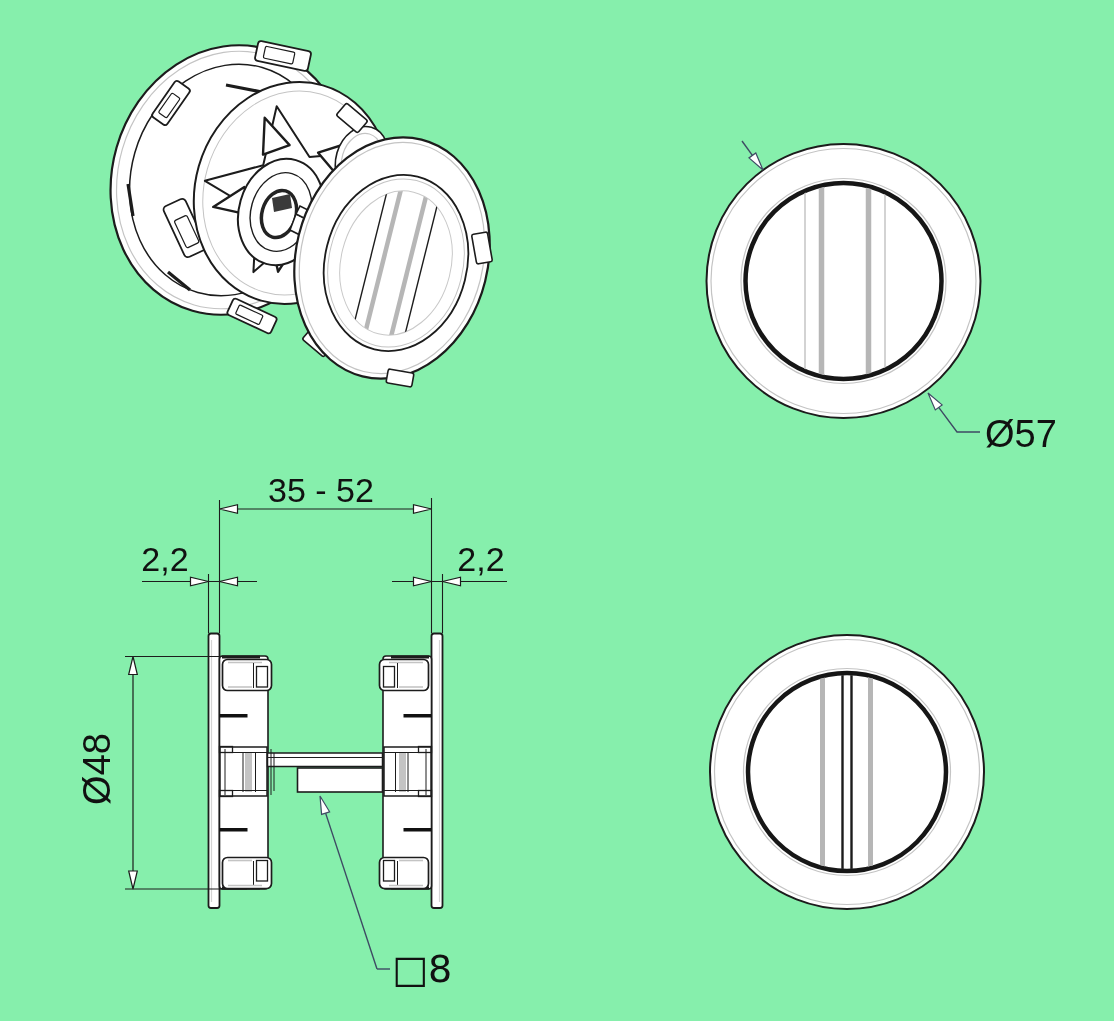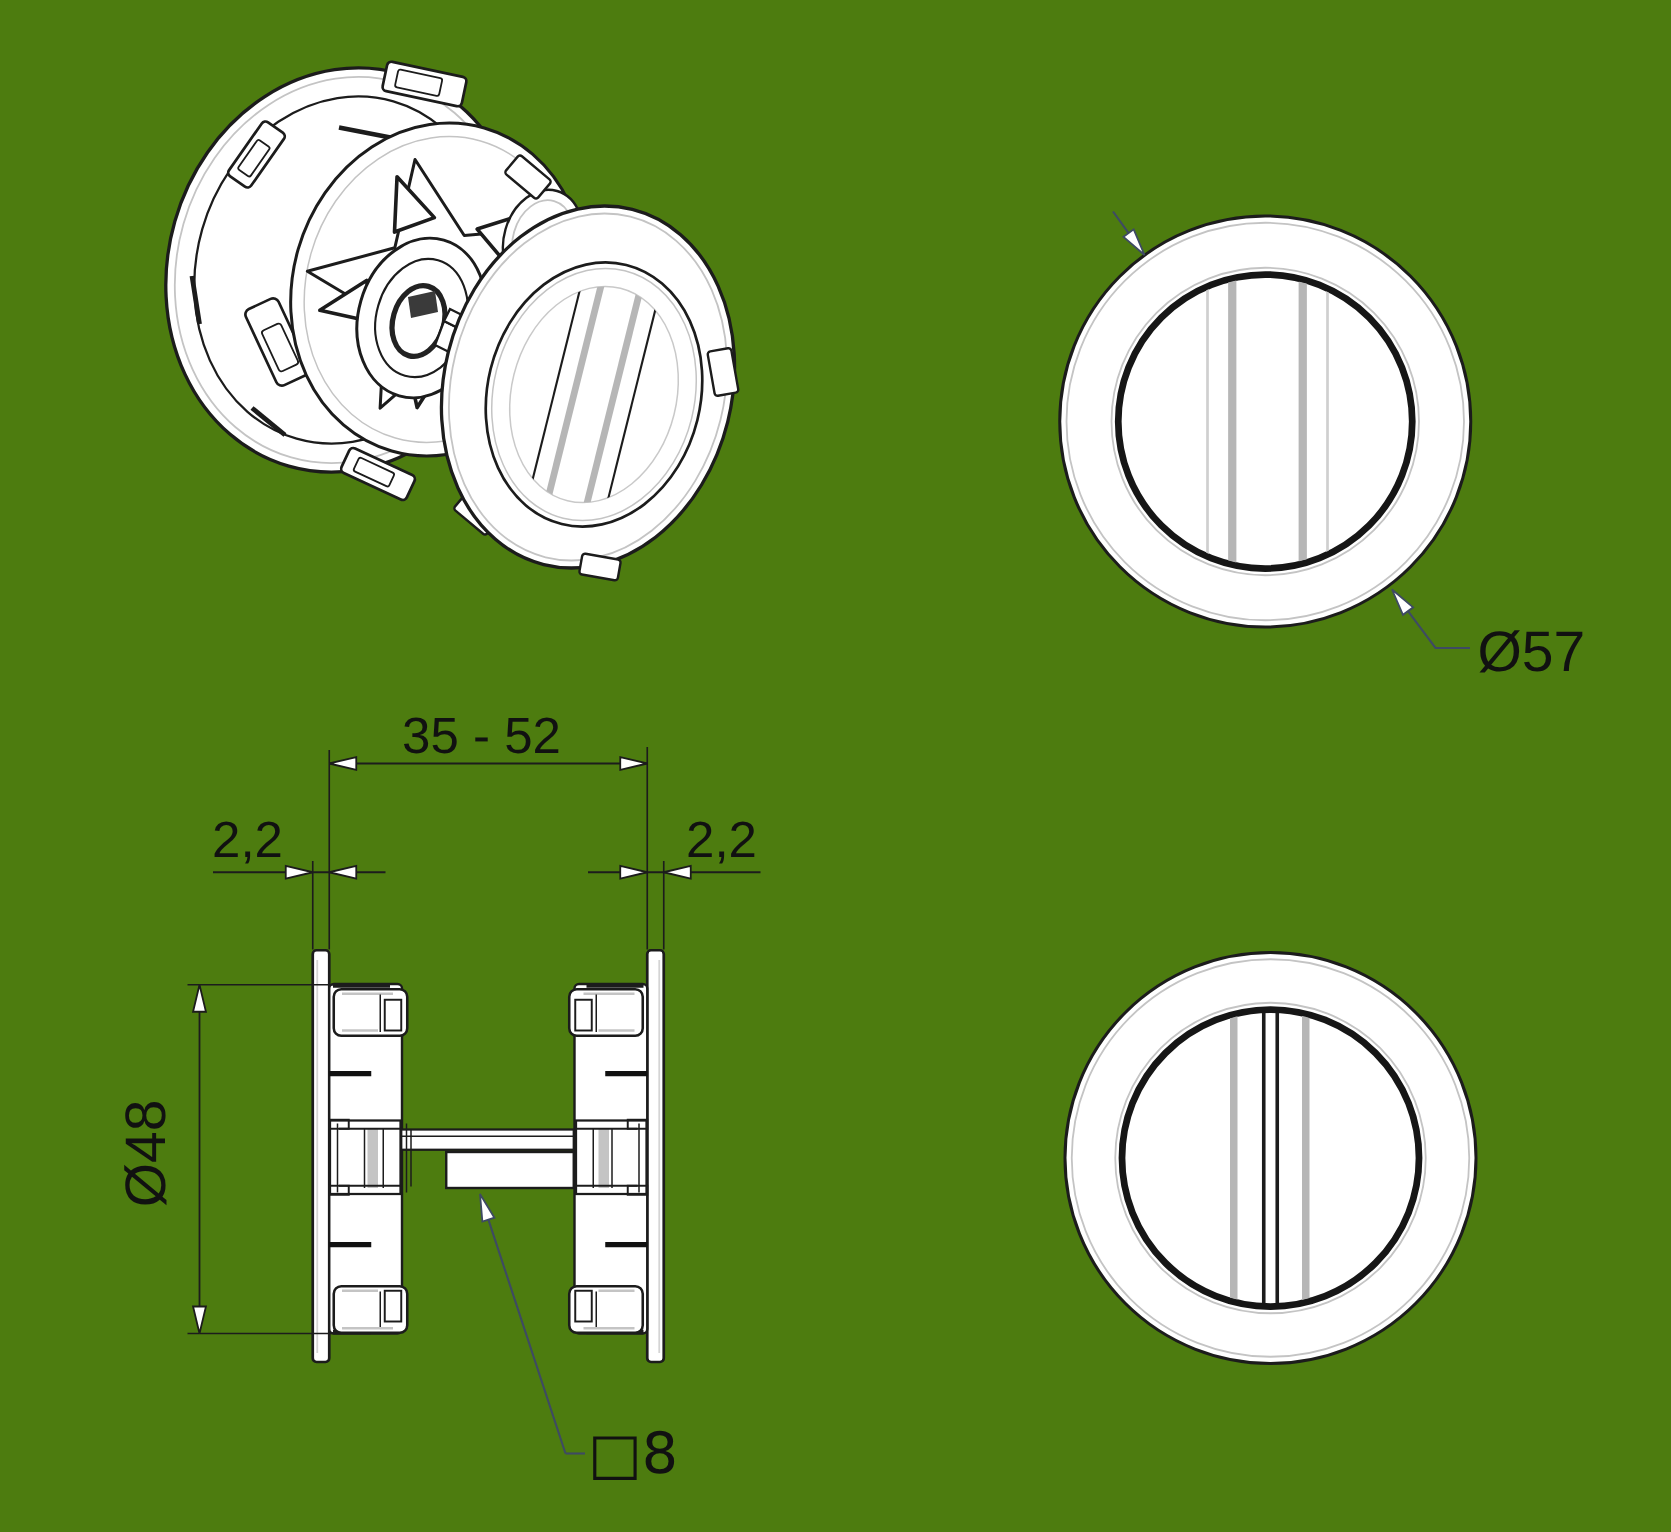--- a/index.html
+++ b/index.html
@@ -1,16 +1,16 @@
 <!DOCTYPE html>
 <html><head>
 <meta charset="utf-8">
 <style>
   html,body{margin:0;padding:0;background:#ffffff;}
-  .canvas{position:relative;width:1114px;height:1021px;background:#4d7c0f;overflow:hidden;}
+  .canvas{position:relative;width:1114px;height:1021px;background:#86efac;overflow:hidden;}
   svg{position:absolute;left:0;top:0;}
   text{font-family:"Liberation Sans","DejaVu Sans",sans-serif;fill:#111111;}
   .dimtxt{font-size:34px;}
   .diatxt{font-size:38px;}
   .sqtxt{font-size:38px;font-family:"DejaVu Sans","Liberation Sans",sans-serif;}
 </style>
 </head>
 <body>
 
 <div class="canvas">

